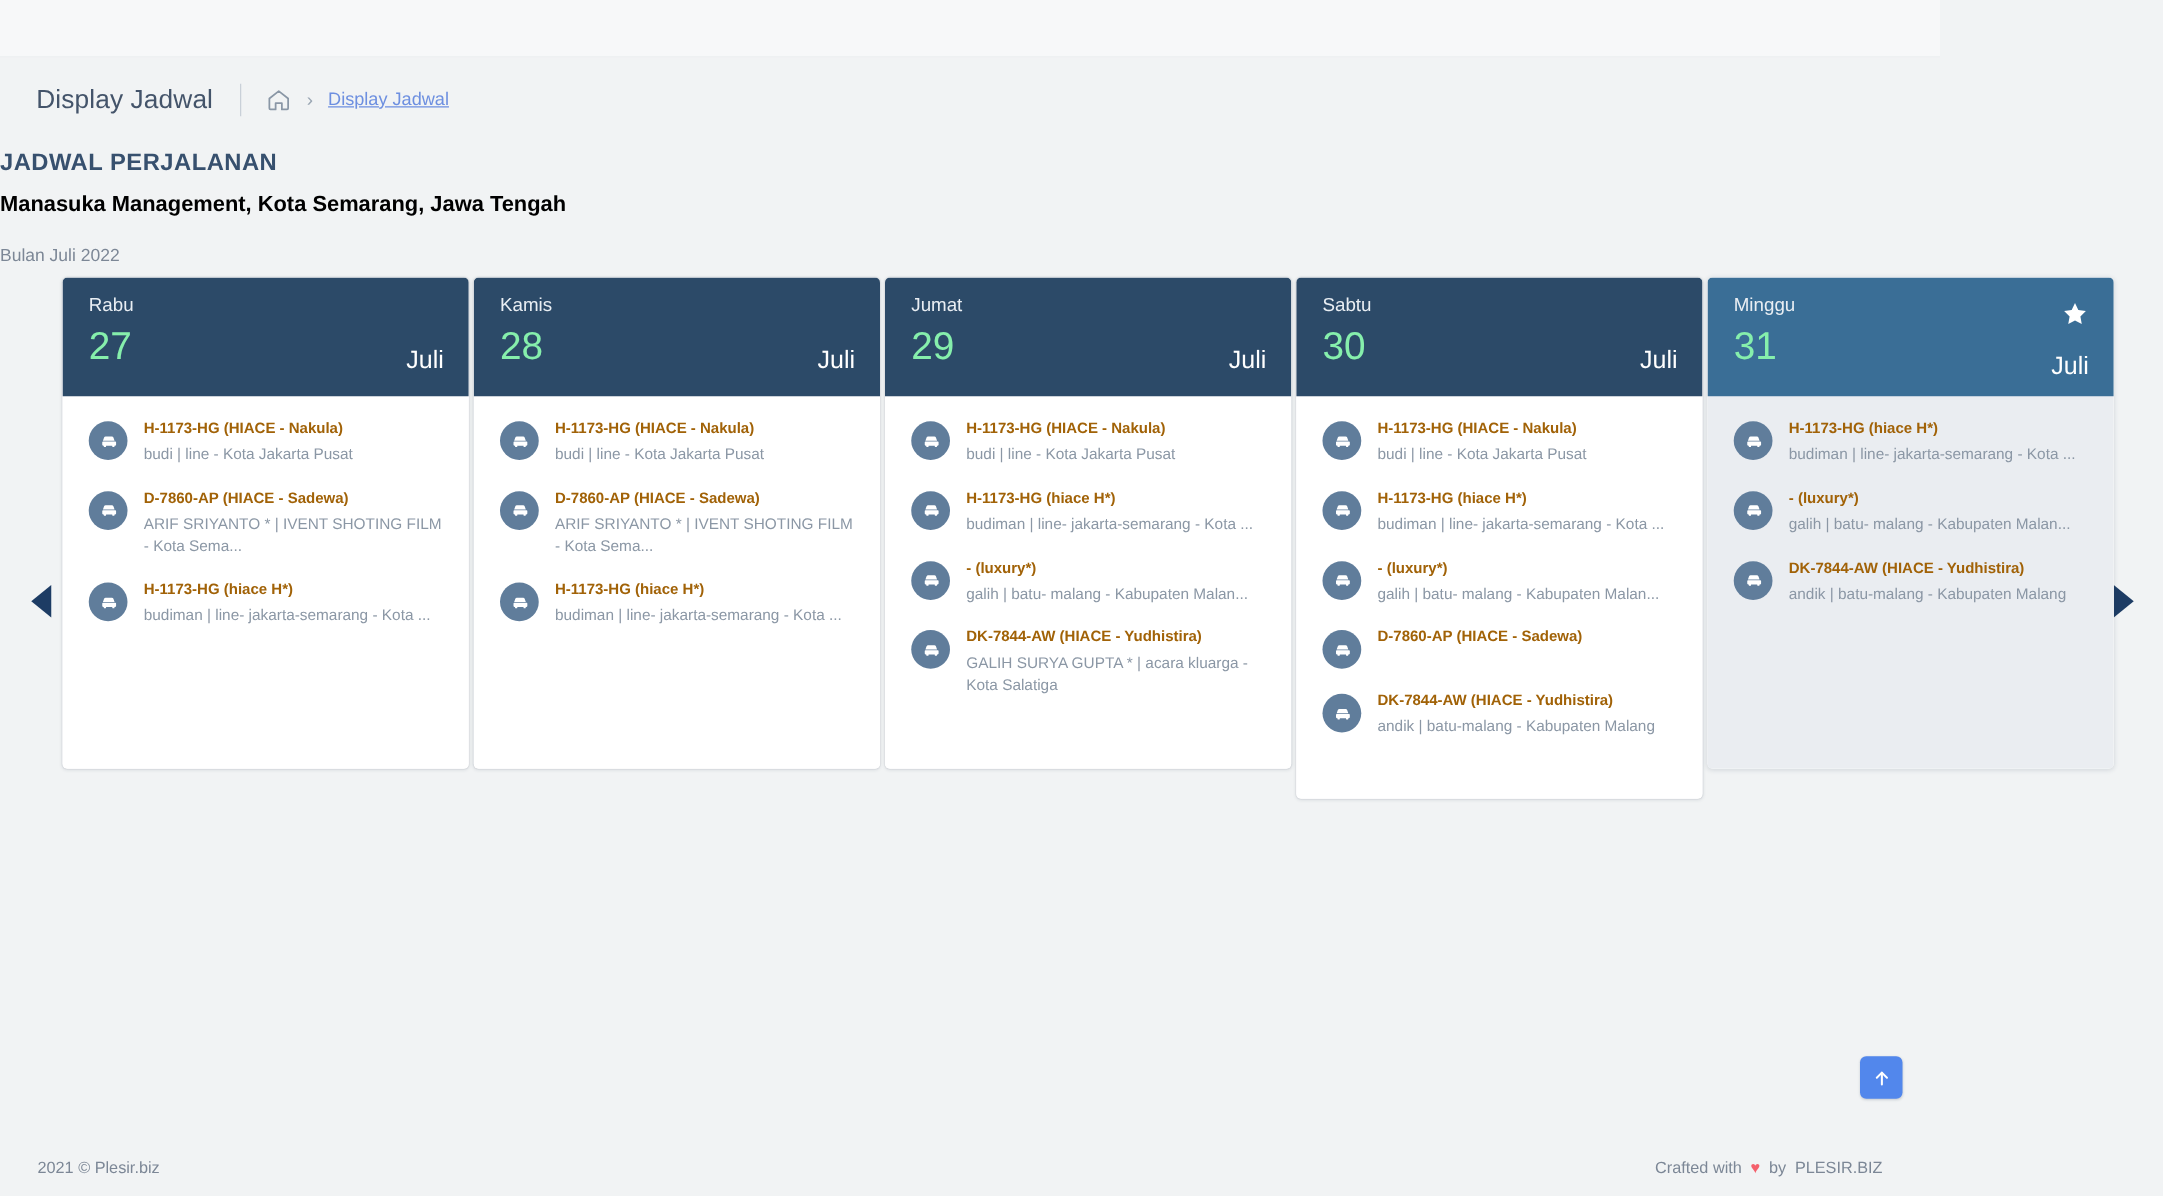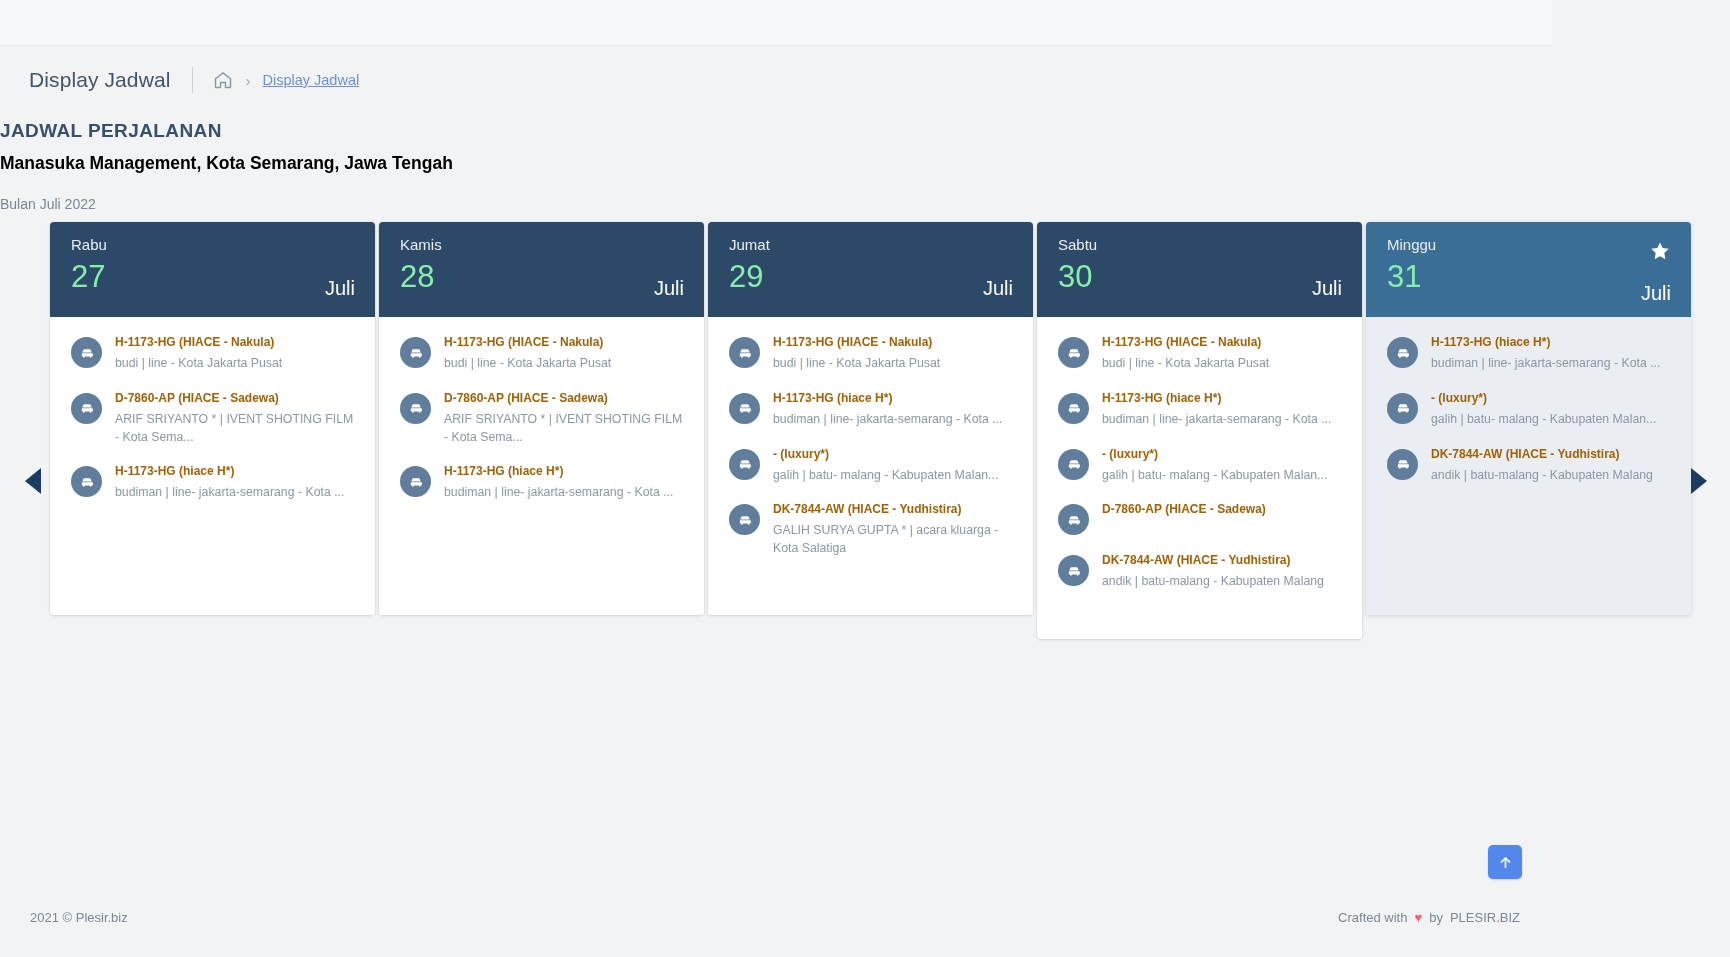--- a/index.html
+++ b/index.html
@@ -163,23 +163,23 @@
   }
 
   
   .card.h-short { min-height: 393px; }
   .card.h-mid   { min-height: 393px; }
   .card.h-tall  { min-height: 417px; }
 
   
   .footer {
     position: absolute;
-    left: 0; right: 2px; bottom: 0;
+    left: 0; right: 16px; bottom: 0;
     height: 47px;
-    display: flex; align-items: flex-start;
+    display: flex; align-items: center;
     justify-content: space-between;
     padding: 0 30px;
     background: #f1f3f4;
     font-size: 13px; color: #7c8796;
   }
   .footer-right { display: flex; align-items: center; gap: 7px; }
   .heart { color: #f4606c; font-size: 13px; }
   .brand { color: #7c8796; }
 
   .totop {

